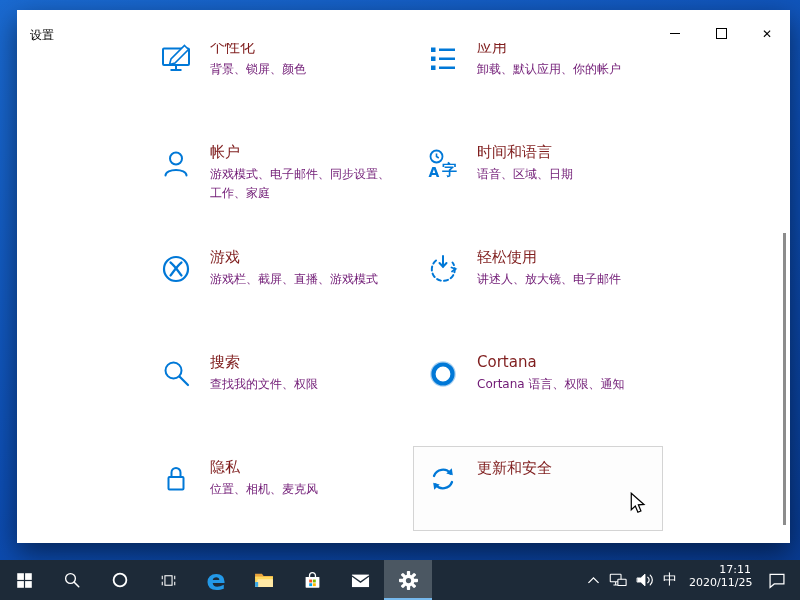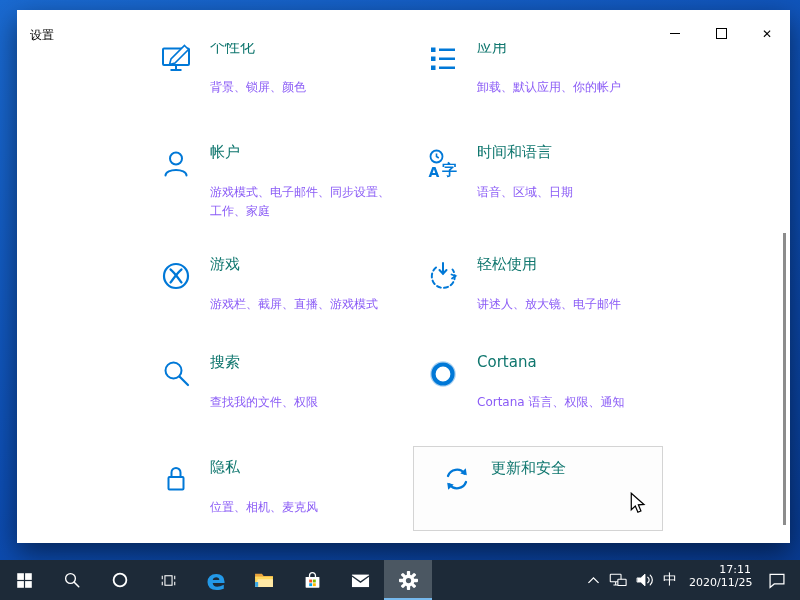--- a/index.html
+++ b/index.html
@@ -16,27 +16,27 @@
   .caption-buttons{position:absolute;right:0;top:0;display:flex;}
   .caption-btn{width:46px;height:31px;display:flex;align-items:center;justify-content:center;color:#000;}
   .min-glyph{display:block;width:10px;border-top:1px solid #000;}
   .max-glyph{display:block;width:9px;height:9px;border:1px solid #000;}
   .close-glyph{font-size:12px;line-height:1;}
 
   .viewport{position:absolute;left:0;top:33px;width:773px;height:500px;overflow:hidden;}
 
   .tile{position:absolute;width:250px;height:85px;display:flex;box-sizing:border-box;}
   .col0{left:129px}.col1{left:396px}
-  .row0{top:-17px}.row1{top:88px}.row2{top:200px}.row3{top:298px}.row4{top:403px}
-  .tile.highlighted{border:1px solid #d4d4d4;background:#fdfdfd;padding-left:14px;}
+  .row0{top:-17px}.row1{top:88px}.row2{top:193px}.row3{top:298px}.row4{top:403px}
+  .tile.highlighted{border:1px solid #d4d4d4;background:#fdfdfd;}
   .tile-icon{width:32px;height:32px;margin:17px 0 0 14px;flex:none;}
   .tile.highlighted .tile-icon{margin:16px 0 0 13px;}
   .tile-text{margin:10px 0 0 18px;width:182px;}
-  .tile-title{font-size:15px;color:#0f766e;line-height:22px;}
-  .tile-sub{font-size:12px;color:#8b5cf6;line-height:19px;margin-top:20px;}
+  .tile-title{font-size:15px;color:#7f1d1d;line-height:22px;}
+  .tile-sub{font-size:12px;color:#701a75;line-height:19px;margin-top:2px;}
 
   .scroll-thumb{position:absolute;right:4px;top:223px;width:3px;height:292px;background:#8c8c8c;}
 
   
   .taskbar{position:absolute;left:0;top:560px;width:800px;height:40px;background:#1d2a38;}
   .tb-left{position:absolute;left:0;top:0;display:flex;height:40px;}
   .tb-btn{width:48px;height:40px;display:flex;align-items:center;justify-content:center;}
   .tb-btn.active{background:#4b5762;box-shadow:inset 0 -2px 0 #76b9ed;}
   .edge-glyph{font-size:29px;font-weight:bold;color:#2399e8;line-height:1;}
   .tray{position:absolute;right:6px;top:0;height:40px;display:flex;align-items:center;}

